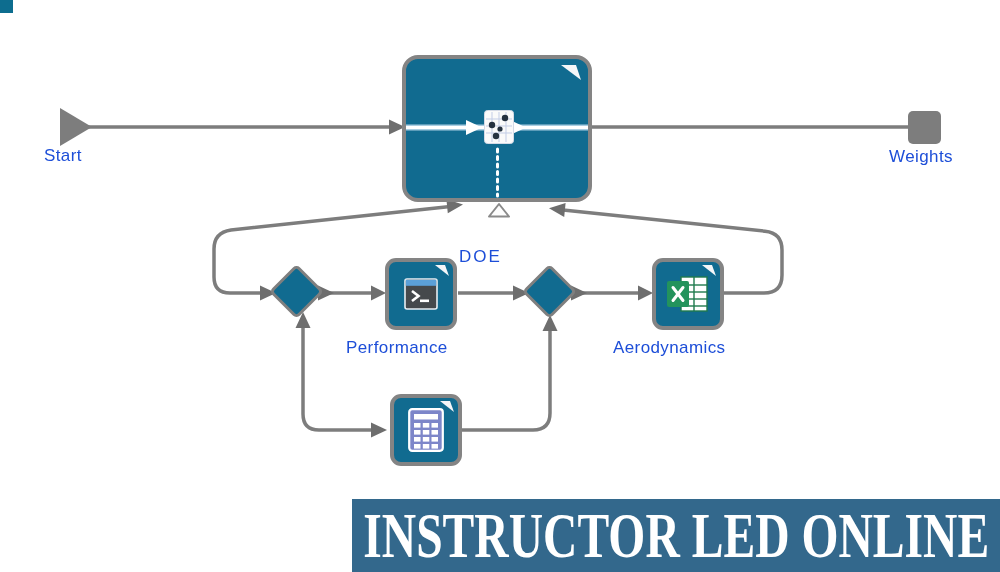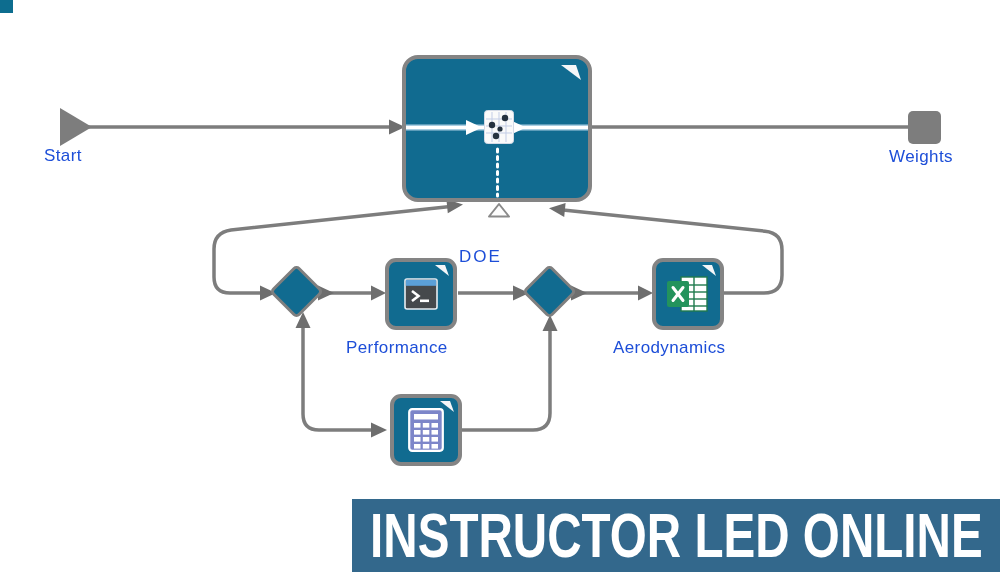--- a/index.html
+++ b/index.html
@@ -32,21 +32,21 @@
 
   .lbl{
     position:absolute;color:#1d4ed8;font-size:17px;letter-spacing:.4px;
     text-align:left;white-space:nowrap;
   }
   .lbl-doe{letter-spacing:2px;margin-top:25px;}
 
   
   .banner{
     position:absolute;left:352px;top:499px;width:648px;height:73px;
-    background:#33688c;display:flex;align-items:center;justify-content:center;
+    background:#33688c;display:flex;align-items:center;justify-content:center;font-family:Liberation Serif, serif;
   }
   .banner-text{
     color:#ffffff;font-weight:700;font-size:56px;line-height:1;
     white-space:nowrap;transform:scale(.85,1.12);letter-spacing:0px;
   }
 </style>
 </head>
 <body>
 
 <div class="canvas">

